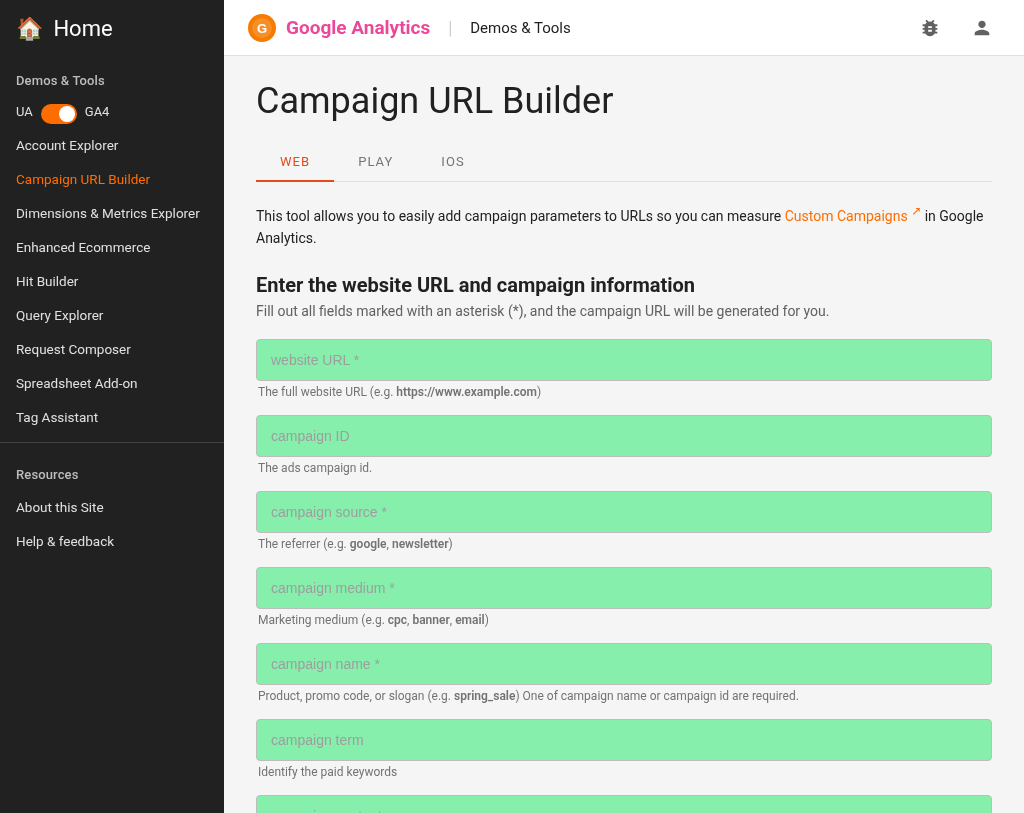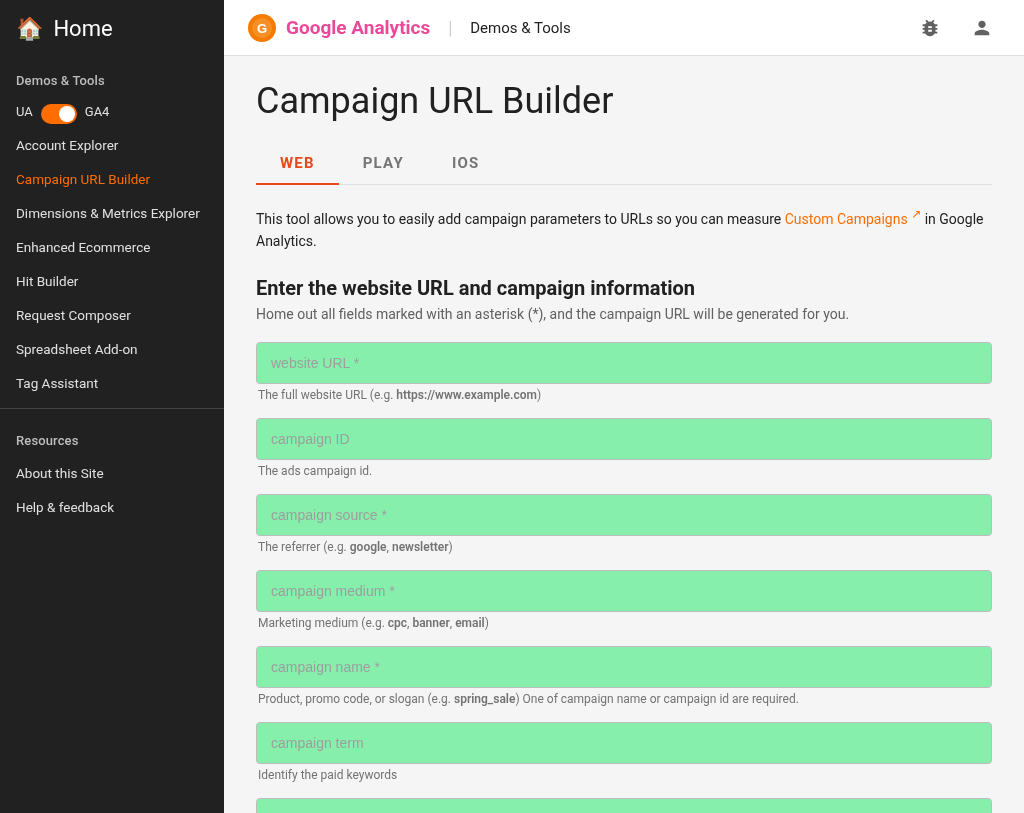--- a/index.html
+++ b/index.html
@@ -154,22 +154,22 @@
     }
 
     
     .tabs {
       display: flex;
       border-bottom: 1px solid #e0e0e0;
       margin-bottom: 20px;
     }
     .tab {
       padding: 12px 24px;
-      font-size: 15px;
-      font-weight: 700;
+      font-size: 13px;
+      font-weight: 400;
       color: #757575;
       cursor: pointer;
       letter-spacing: 0.08em;
       text-transform: uppercase;
       position: relative;
       text-align: center;
     }
     .tab.active {
       color: #e64a19;
     }
@@ -255,20 +255,21 @@
     <span>UA</span>
     <div class="toggle-switch"></div>
     <span>GA4</span>
   </div>
 
   <div class="sidebar-item">Account Explorer</div>
   <div class="sidebar-item active">Campaign URL Builder</div>
   <div class="sidebar-item">Dimensions &amp; Metrics Explorer</div>
   <div class="sidebar-item">Enhanced Ecommerce</div>
   <div class="sidebar-item">Hit Builder</div>
+  <div class="sidebar-item">Query Explorer</div>
   <div class="sidebar-item">Request Composer</div>
   <div class="sidebar-item">Spreadsheet Add-on</div>
   <div class="sidebar-item">Tag Assistant</div>
 
   <div class="sidebar-divider"></div>
 
   <div class="sidebar-section-title">Resources</div>
   <div class="sidebar-item">About this Site</div>
   <div class="sidebar-item">Help &amp; feedback</div>
 </nav>
@@ -308,21 +309,21 @@
       <div class="tab active">WEB</div>
       <div class="tab">PLAY</div>
       <div class="tab">IOS</div>
     </div>
 
     <p class="description">
       <span>This tool allows you to easily add campaign parameters to URLs so you can measure </span><a href="#">Custom Campaigns <span class="ext-link-icon">↗</span></a><span> in Google Analytics.</span>
     </p>
 
     <h2 class="form-section-title">Enter the website URL and campaign information</h2>
-    <p class="form-section-subtitle">Home out all fields marked with an asterisk (*), and the campaign URL will be generated for you.</p>
+    <p class="form-section-subtitle">Fill out all fields marked with an asterisk (*), and the campaign URL will be generated for you.</p>
 
     <div class="form-field">
       <input type="text" placeholder="website URL *" style="">
       <div class="field-hint">The full website URL (e.g. <b>https://www.example.com</b>)</div>
     </div>
 
     <div class="form-field">
       <input type="text" placeholder="campaign ID" style="">
       <div class="field-hint">The ads campaign id.</div>
     </div>

